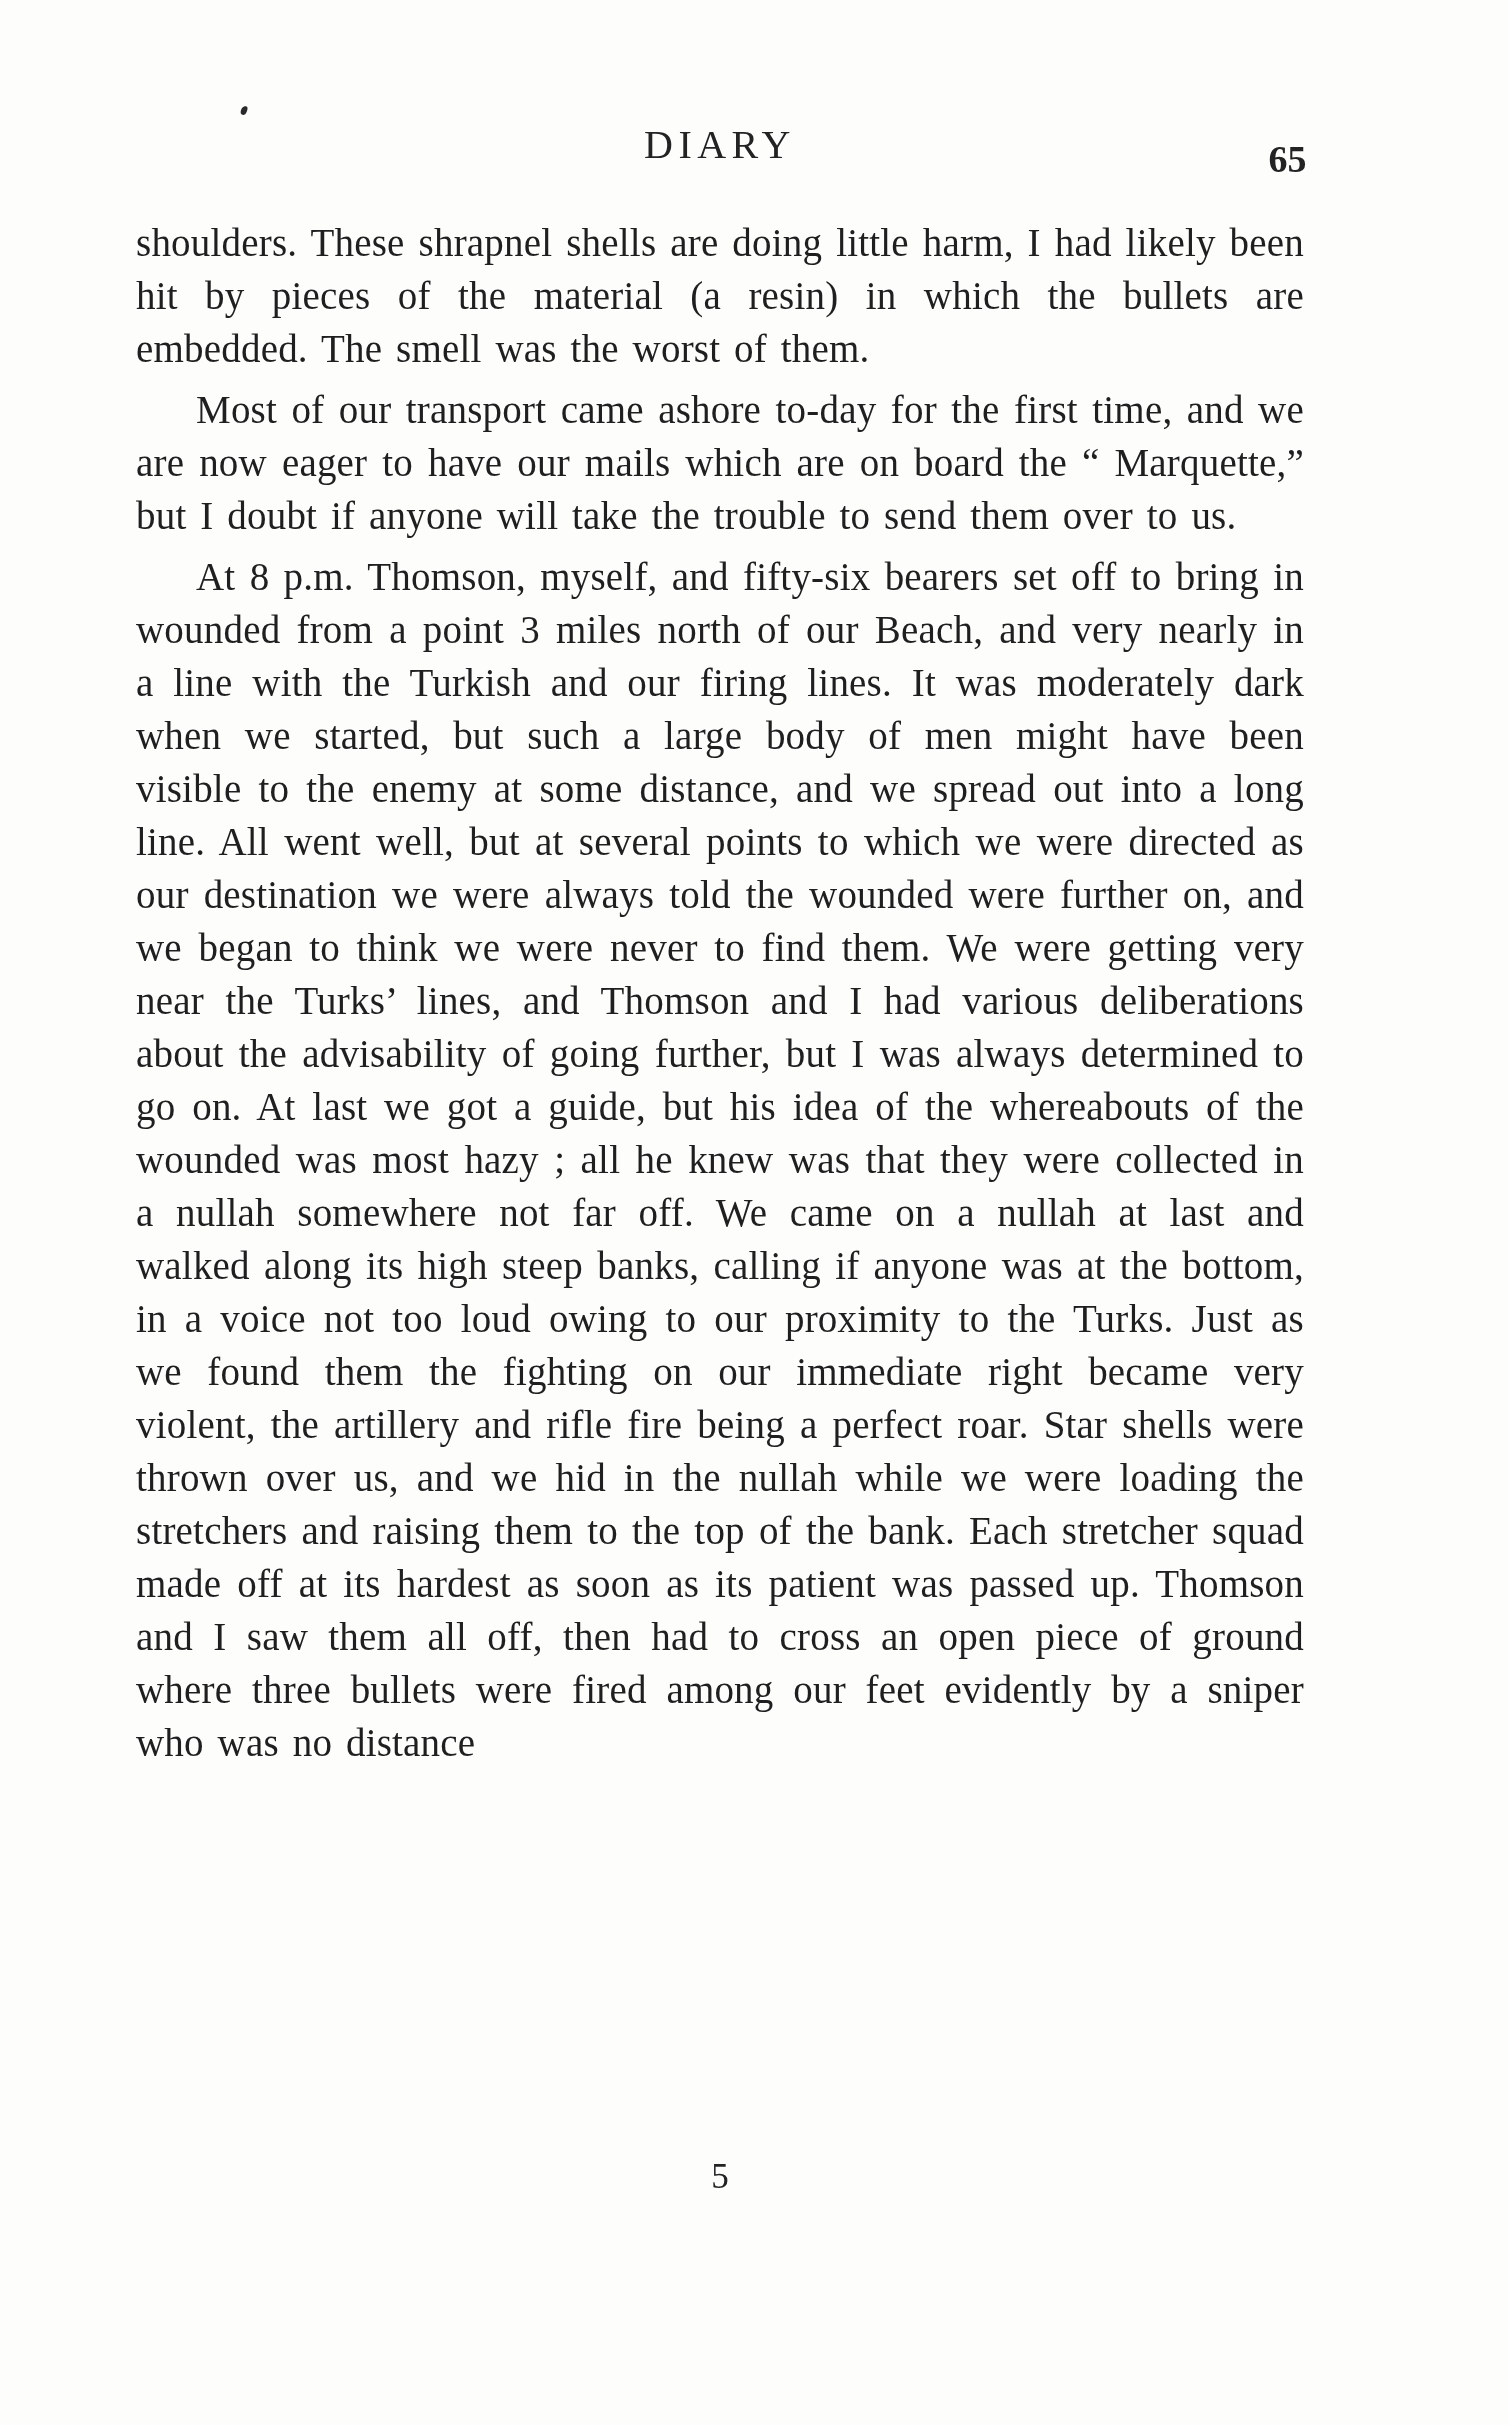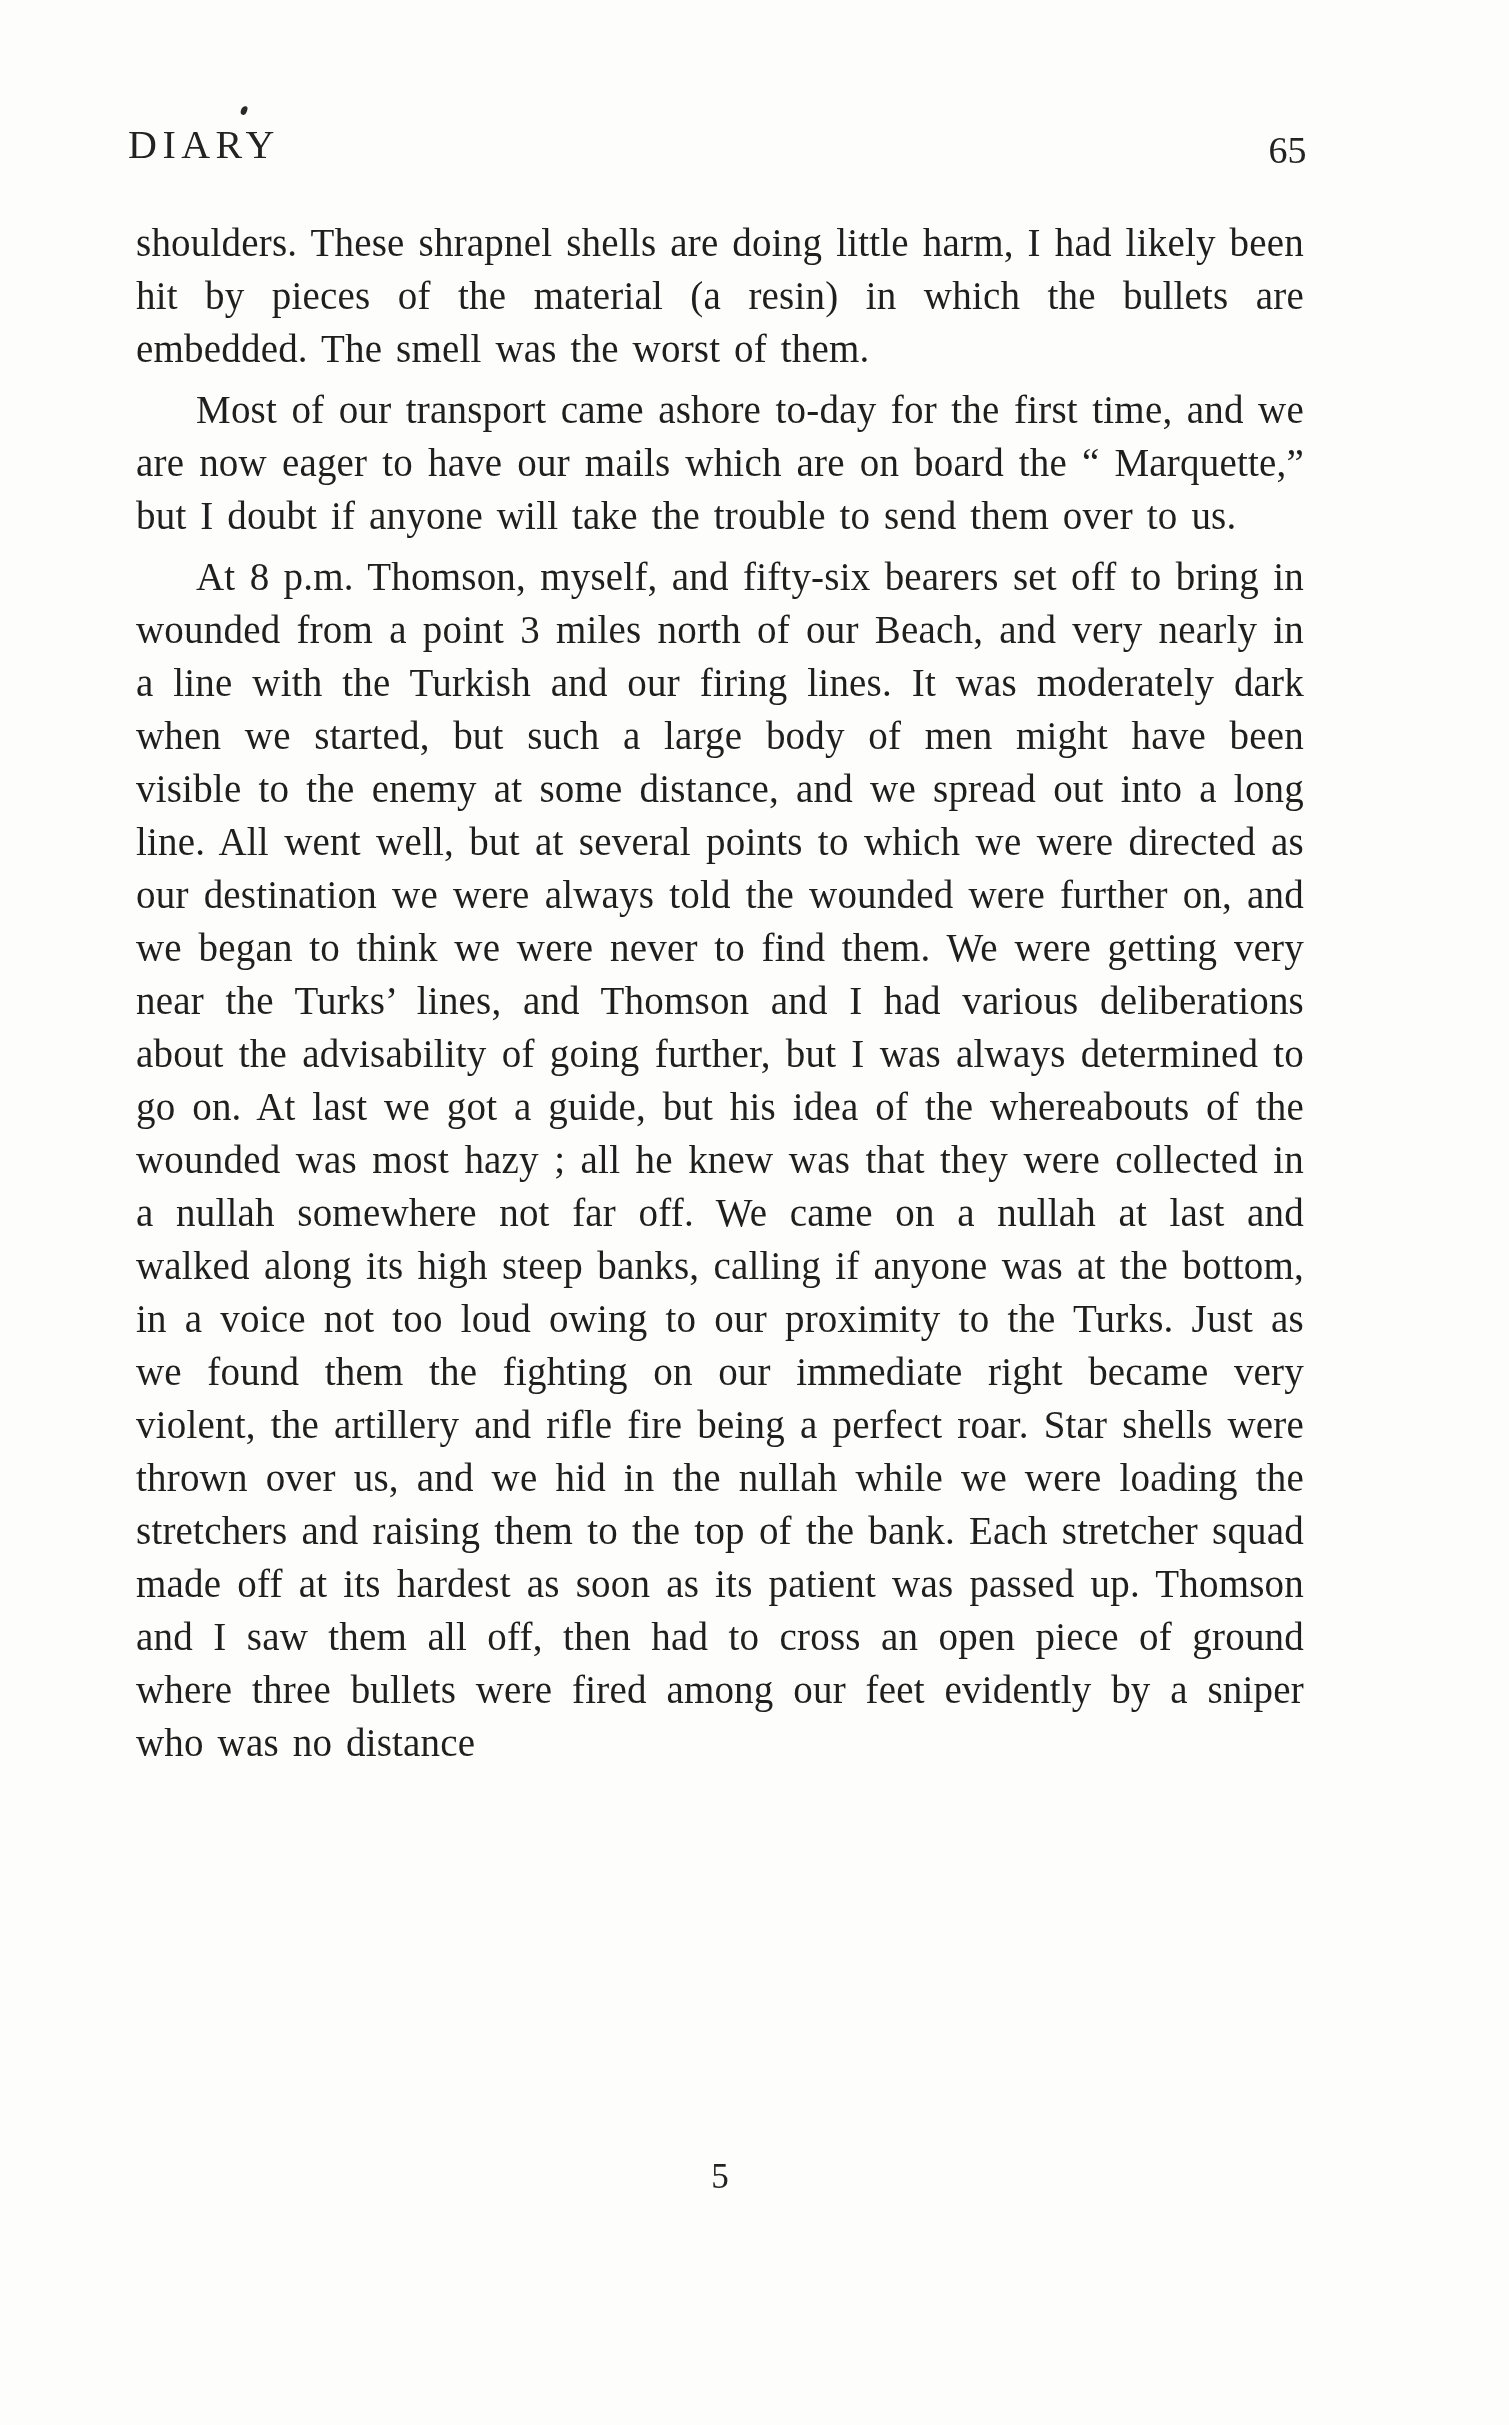--- a/index.html
+++ b/index.html
@@ -30,30 +30,32 @@
     position: absolute;
     left: 128px;
     top: 121px;
     width: 1184px;
     height: 55px;
   }
   .running-title {
     position: absolute;
     left: 0;
     right: 0;
+    text-align: center;
     font-size: 40px;
     letter-spacing: 5.5px;
     color: #232323;
   }
   .page-number {
     position: absolute;
     right: 5.5px;
-    top: 7px;
+    top: 16px;
     font-size: 38px;
     color: #232323;
+    font-weight: bold;
   }
   .body-text {
     position: absolute;
     left: 128px;
     top: 208px;
     width: 1184px;
   }
   .para {
     margin: 8px;
     font-size: 39px;

